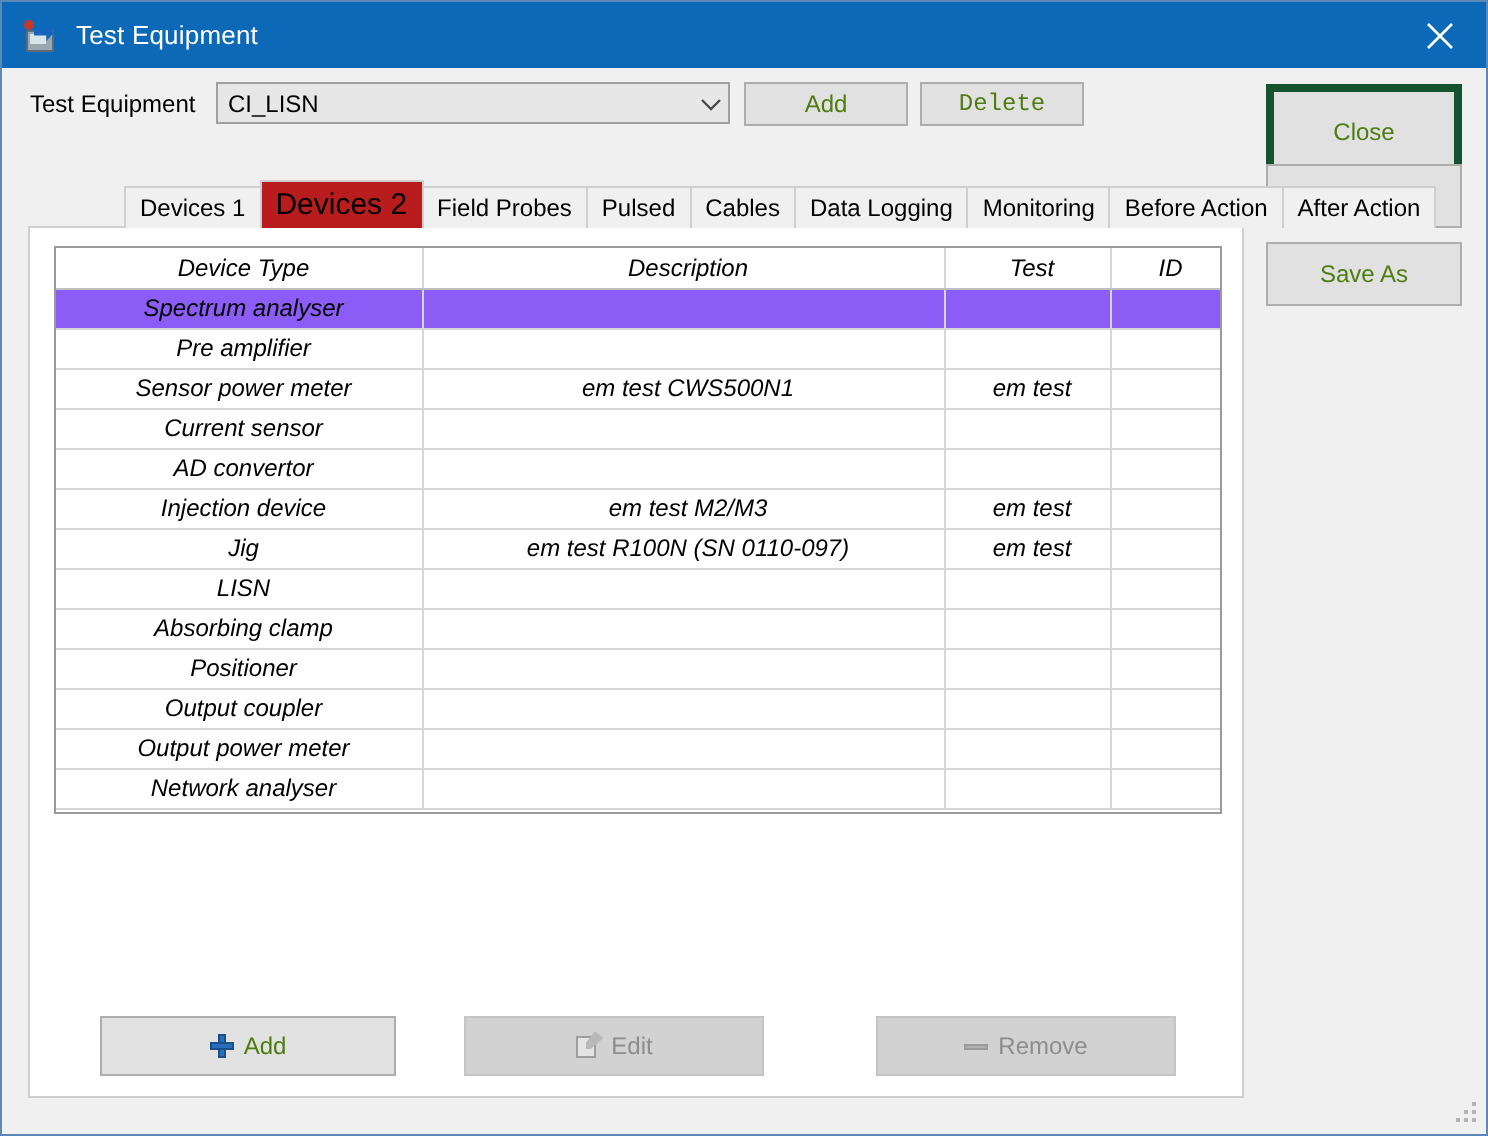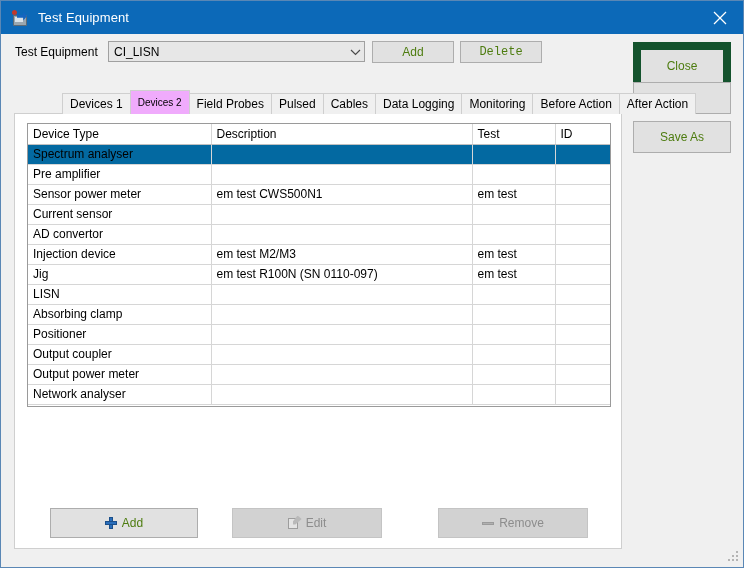--- a/index.html
+++ b/index.html
@@ -147,21 +147,21 @@
     position: absolute;
     left: 459px; top: 40px;
     width: 82px; height: 22px; font-family: Liberation Mono, monospace;
   }
 
   
   #btn-close-side {
     position: absolute;
     left: 632px; top: 41px;
     width: 98px; height: 48px;
-    border: 8px solid #14532d;
+    border: 4px solid #14532d;
     background: #e1e1e1;
   }
   #btn-save {
     position: absolute;
     left: 632px; top: 81px;
     width: 98px; height: 32px;
   }
   #btn-saveas {
     position: absolute;
     left: 632px; top: 120px;
@@ -185,24 +185,24 @@
     border: 1px solid #cfcfcf;
     border-bottom: none;
     box-sizing: border-box;
     display: flex;
     align-items: center;
     font-size: 12px;
     margin-right: -1px;
     cursor: default;
   }
   .tab.active {
-    background: #f0abfc;
+    background: #b91c1c;
     height: 24px;
     border-color: #cfcfcf;
-    font-size: 10px;
+    font-size: 15px;
     z-index: 4;
     position: relative;
   }
   #tabpanel {
     position: absolute;
     left: 13px; top: 112px;
     width: 608px;
     height: 436px;
     background: #ffffff;
     border: 1px solid #cfcfcf;
@@ -226,33 +226,34 @@
     border-collapse: collapse;
     width: 100%;
     table-layout: fixed;
     font-size: 12px;
   }
   #grid th, #grid td {
     border-right: 1px solid #d6d6d6;
     border-bottom: 1px solid #d6d6d6;
     height: 20px;
     padding: 0 0 0 5px;
-    text-align: left;
+    text-align: center;
     font-weight: normal;
     font-size: 12px;
     white-space: nowrap;
     overflow: hidden;
     box-sizing: border-box;
+    font-style: italic;
   }
   #grid th {
     background: #ffffff;
     border-bottom: 1px solid #c0c0c0;
   }
   #grid tr.selected td {
-    background: #0369a1;
+    background: #8b5cf6;
   }
   #grid td:last-child, #grid th:last-child { border-right: none; }
 
   
   #btn-add-bottom {
     position: absolute;
     left: 49px; top: 507px;
     width: 148px; height: 30px;
     z-index: 3;
   }

